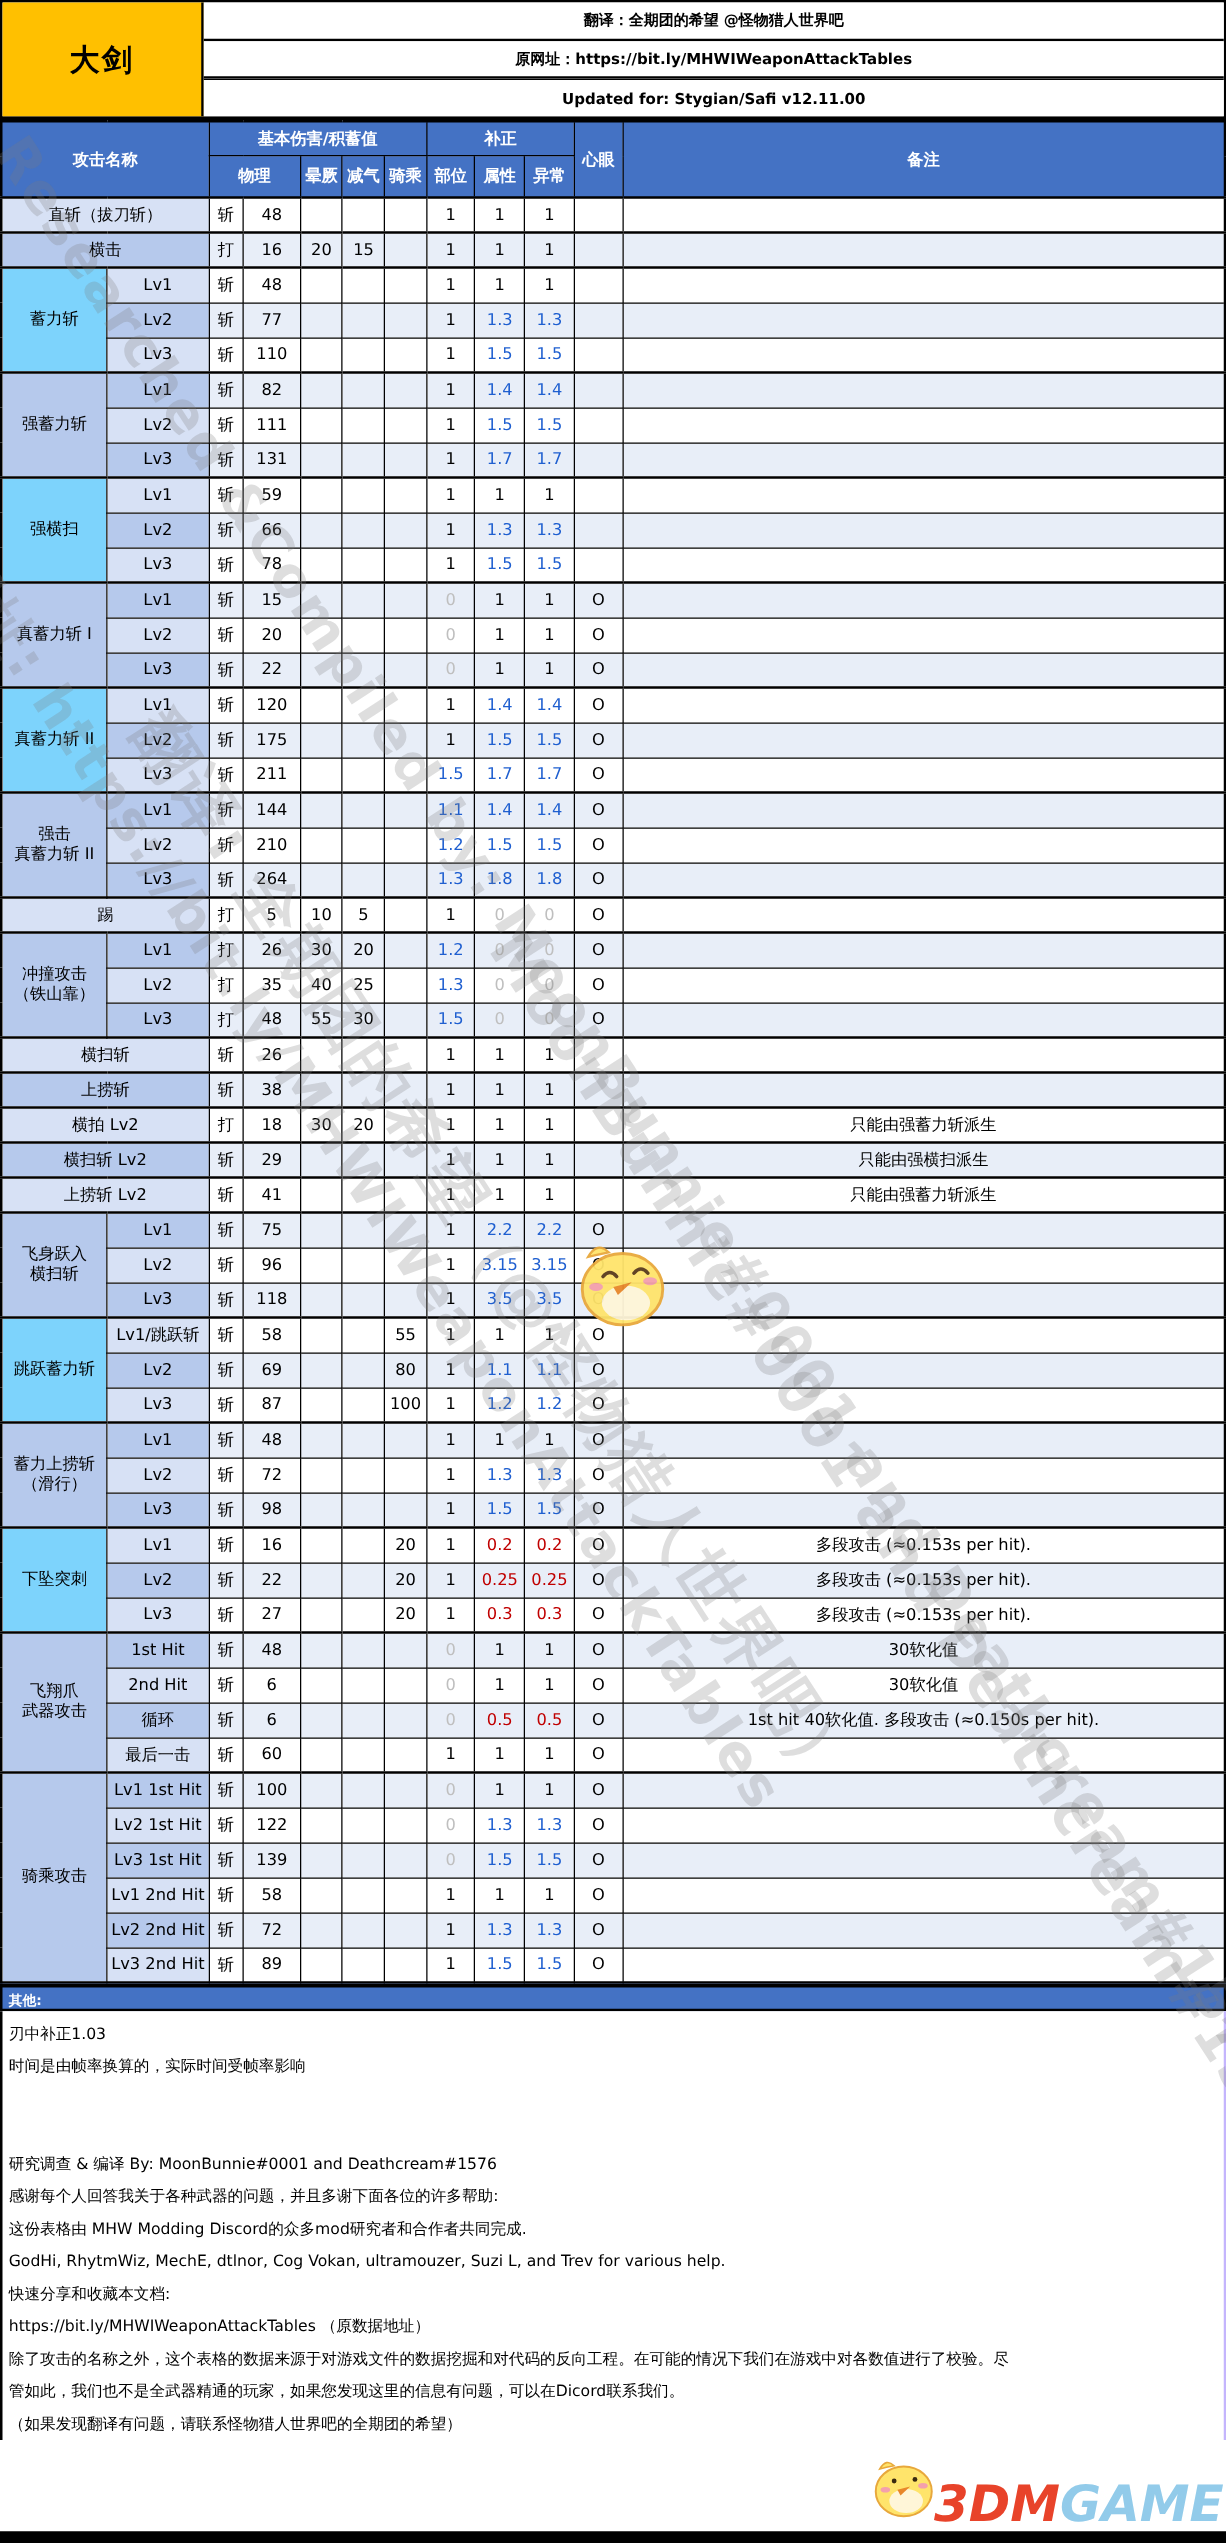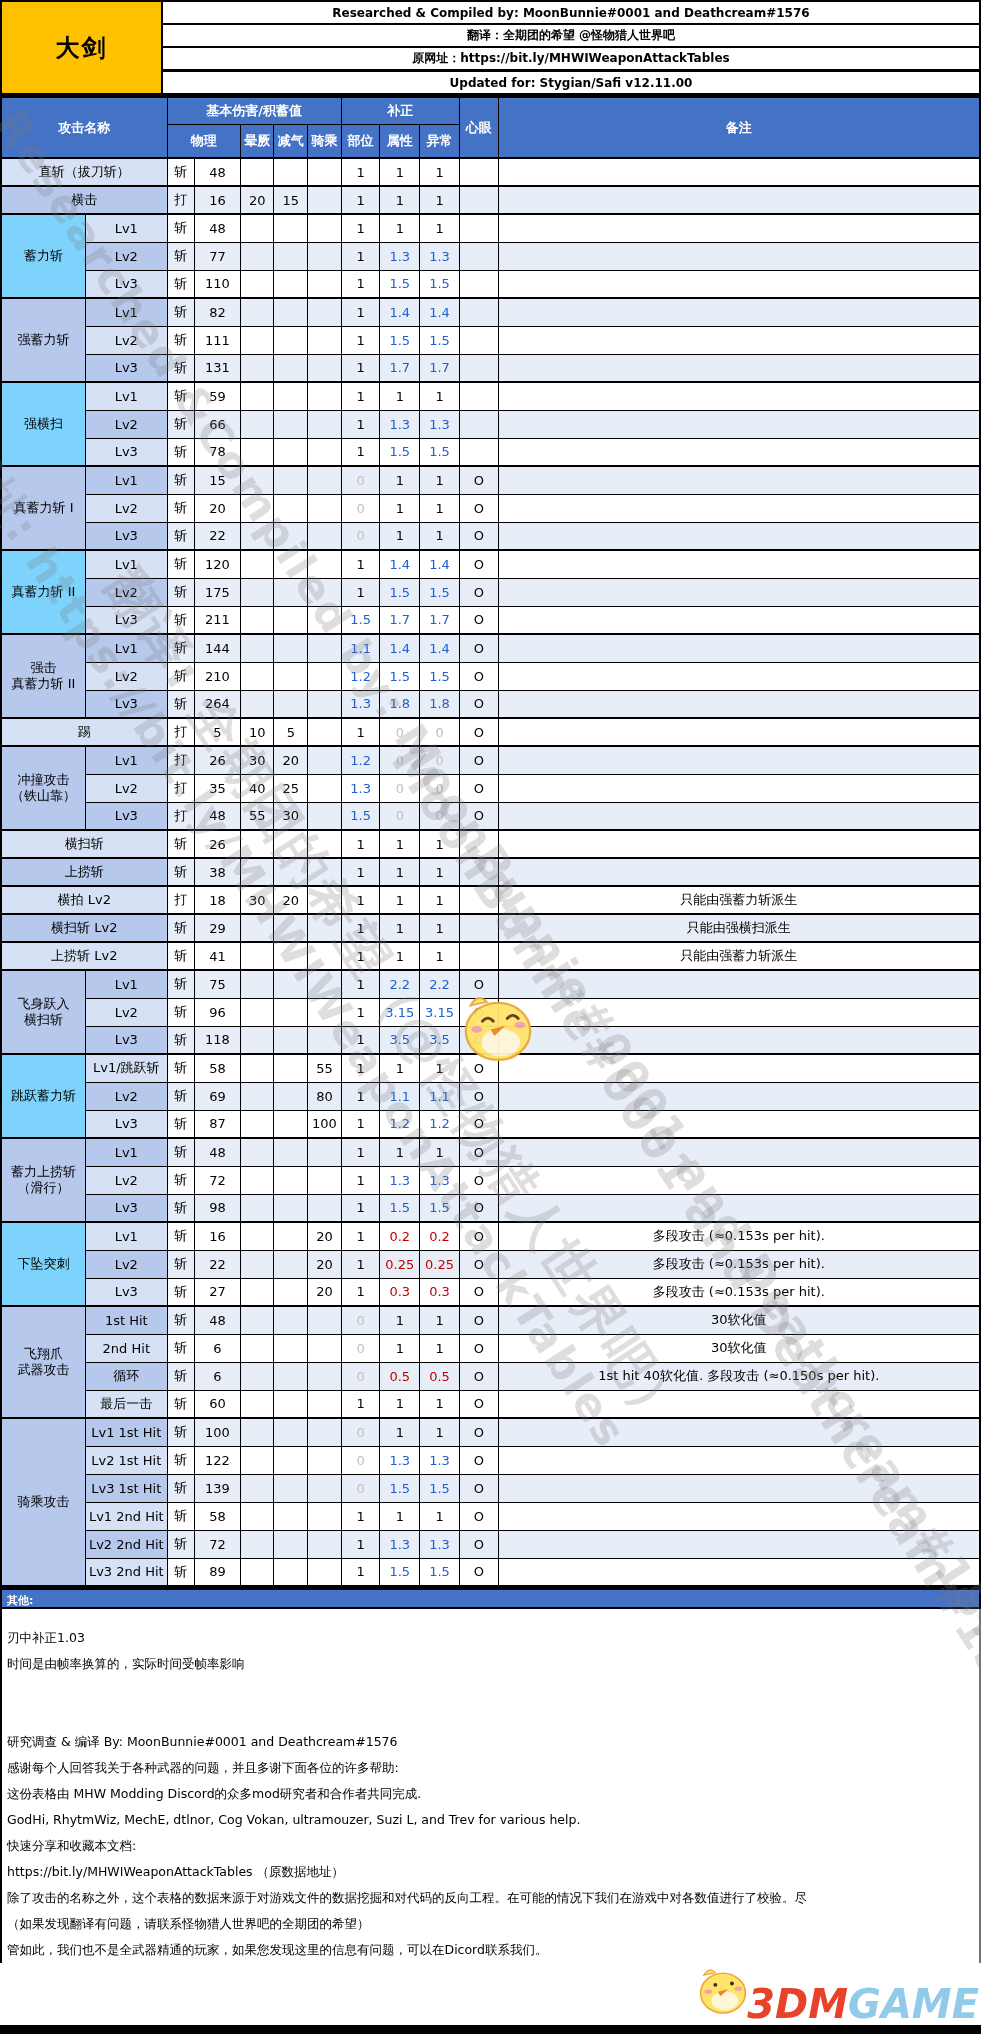--- a/index.html
+++ b/index.html
@@ -37,21 +37,21 @@
   tr.even td.data{background:var(--stripe,#E8EEF8);}
   td.note{text-align:left;font-size:11px;padding-left:5px;}
   .vgt{color:var(--value-gt1,#1F5FD0);}
   .vlt{color:var(--value-lt1,#C00000);}
   .v0{color:var(--value-zero,#BFBFBF);}
 
   
   .other-bar{background:var(--accent-blue,#4472C4);color:#fff;font-weight:bold;font-size:11px;
              height:22px;line-height:22px;padding-left:5px;border:2px solid #000;border-top:3px solid #000;
              box-sizing:border-box;}
-  .footer{border-left:2px solid #000;border-right:2px solid #737373;box-sizing:border-box;padding-top:16px;
+  .footer{border-left:2px solid #000;border-right:2px solid #c4b5fd;box-sizing:border-box;padding-top:5px;
           min-height:300px;background:#fff;}
   .fline{height:26px;line-height:26px;font-size:12.5px;padding-left:5px;white-space:nowrap;overflow:hidden;}
   .bottom-bar{position:absolute;left:0;right:0;bottom:0;height:9px;background:#000;}
 
   
   .wm{position:absolute;transform-origin:0 0;transform:rotate(57deg);font-weight:bold;white-space:nowrap;
       pointer-events:none;color:rgba(125,125,125,0.25);letter-spacing:2px;z-index:5;}
   .wm1{left:28px;top:100px;font-size:44px;}
   .wm2{left:-34px;top:390px;font-size:44px;}
   .wm3{left:148px;top:556px;font-size:52px;}
@@ -65,21 +65,20 @@
   .lgame{color:var(--logo-blue,#92CBEA);}
 </style>
 </head>
 <body>
 
 <div class="page">
 
   <div class="tophead">
     <div class="weapon">大剑</div>
     <div class="inforows">
-      <div class="inforow">Researched &amp; Compiled by: MoonBunnie#0001 and Deathcream#1576</div>
       <div class="inforow">翻译：全期团的希望 @怪物猎人世界吧</div>
       <div class="inforow">原网址：https://bit.ly/MHWIWeaponAttackTables</div>
       <div class="inforow updated">Updated for: Stygian/Safi v12.11.00</div>
     </div>
   </div>
 
   <table class="atk">
     <colgroup>
       <col style="width:83px">
         <col style="width:80px">
@@ -798,22 +797,22 @@
       <div class="fline">时间是由帧率换算的，实际时间受帧率影响</div>
       <div class="fline"></div>
       <div class="fline"></div>
       <div class="fline">研究调查 &amp; 编译 By: MoonBunnie#0001 and Deathcream#1576</div>
       <div class="fline">感谢每个人回答我关于各种武器的问题，并且多谢下面各位的许多帮助:</div>
       <div class="fline">这份表格由 MHW Modding Discord的众多mod研究者和合作者共同完成.</div>
       <div class="fline">GodHi, RhytmWiz, MechE, dtlnor, Cog Vokan, ultramouzer, Suzi L, and Trev for various help.</div>
       <div class="fline">快速分享和收藏本文档:</div>
       <div class="fline">https://bit.ly/MHWIWeaponAttackTables （原数据地址）</div>
       <div class="fline">除了攻击的名称之外，这个表格的数据来源于对游戏文件的数据挖掘和对代码的反向工程。在可能的情况下我们在游戏中对各数值进行了校验。尽</div>
+      <div class="fline">管如此，我们也不是全武器精通的玩家，如果您发现这里的信息有问题，可以在Dicord联系我们。</div>
       <div class="fline">（如果发现翻译有问题，请联系怪物猎人世界吧的全期团的希望）</div>
-      <div class="fline">管如此，我们也不是全武器精通的玩家，如果您发现这里的信息有问题，可以在Dicord联系我们。</div>
     </div>
 
   <div class="wm wm1">Researched &amp;Compiled by: MoonBunnie#0001 and Deathcream#1576</div>
   <div class="wm wm2">原网址: https://bit.ly/MHWIWeaponAttackTables</div>
   <div class="wm wm3">翻译: 全期团的希望（@怪物猎人世界吧）</div>
   <div class="wm wm4">MoonBunnie#0001 and Deathcream#1576</div>
 
   <div class="mascot-mid">
     <svg width="92" height="92" viewBox="0 0 100 100">
       <ellipse cx="50" cy="58" rx="35" ry="31" fill="#FFE46B" stroke="#E8A83C" stroke-width="2.5"></ellipse>

